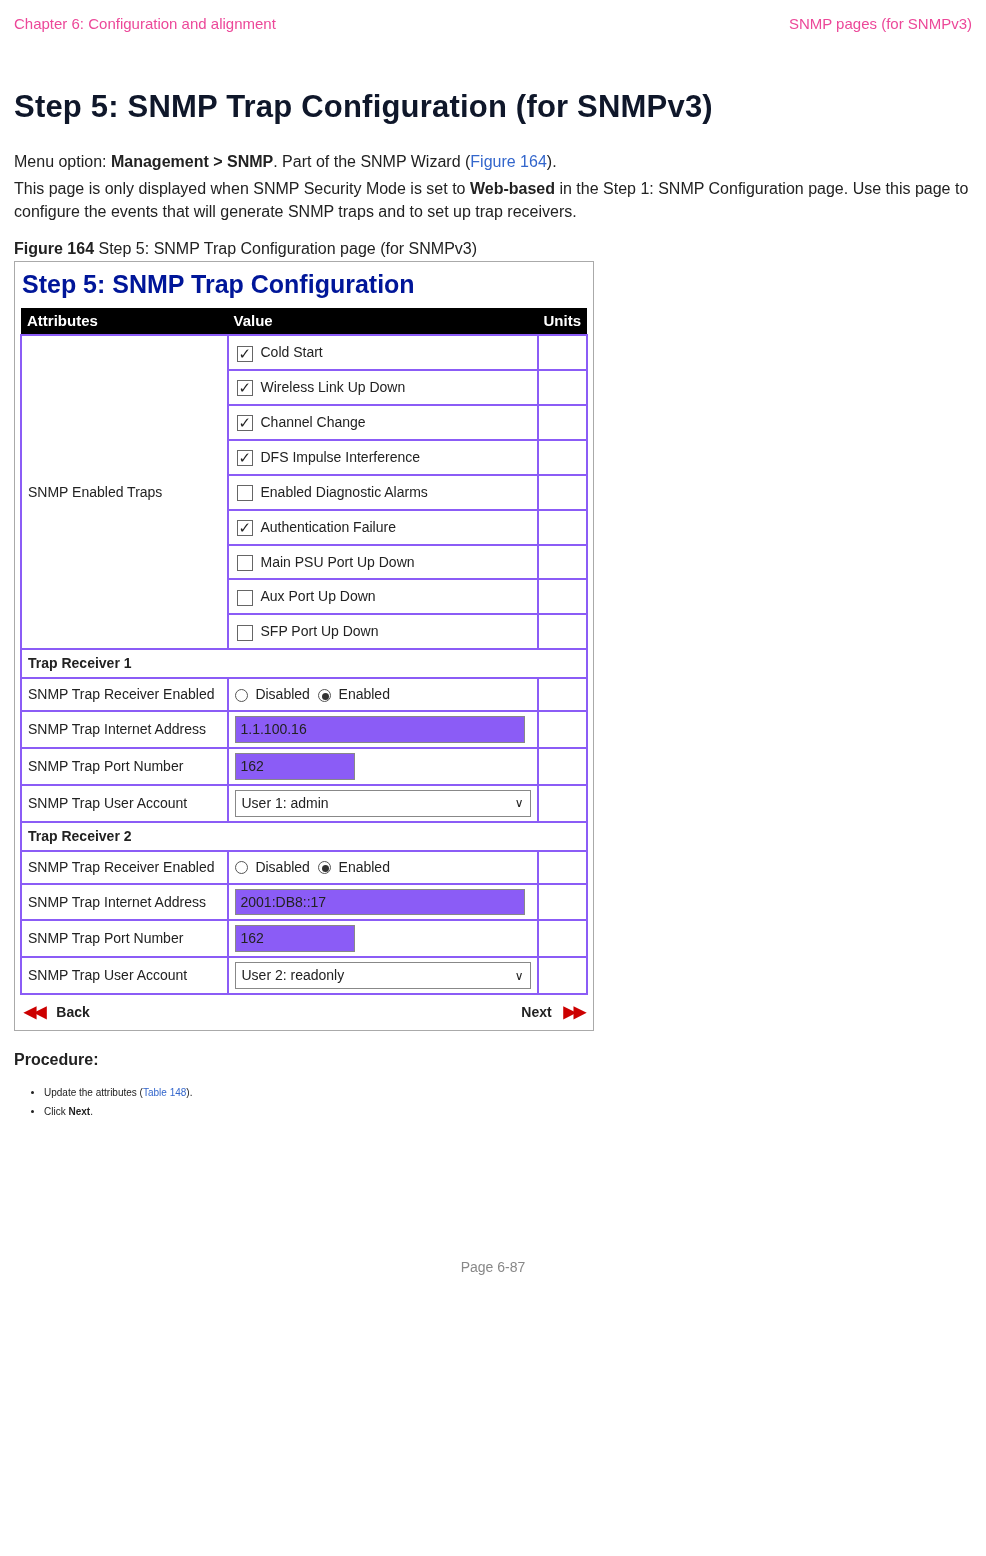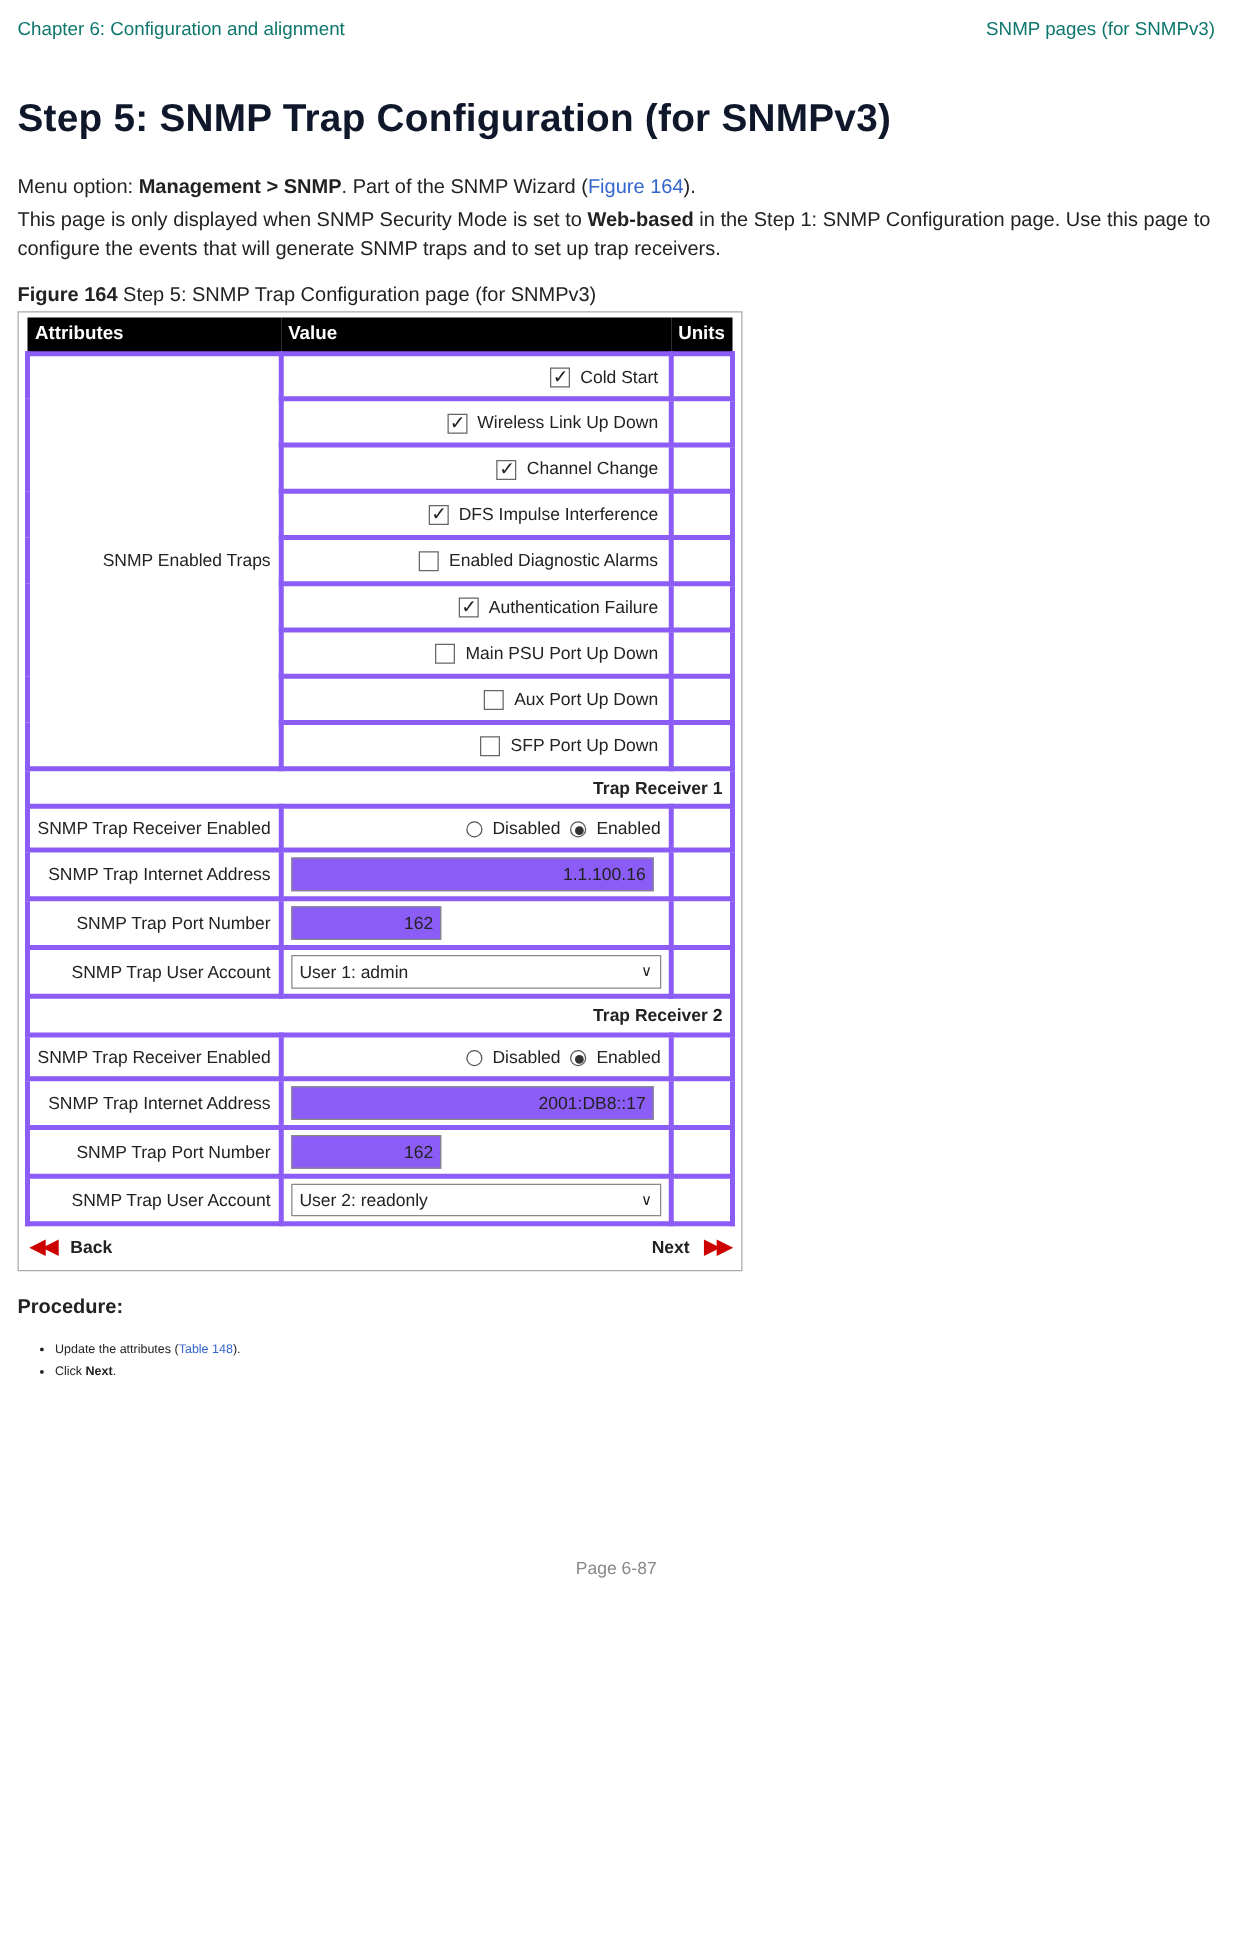--- a/index.html
+++ b/index.html
@@ -8,23 +8,23 @@
       margin: 0;
       padding: 14px 14px 0 14px;
       width: 986px;
       color: #222;
       font-size: 15.5px;
       line-height: 1.35;
     }
     .page-header {
       display: flex;
       justify-content: space-between;
-      color: #0f766e;
+      color: #ec4899;
       font-size: 15px;
-      margin-bottom: 40px;
+      margin-bottom: 52px;
     }
     .main-heading {
       color: #0f172a;
       font-weight: bold;
       font-size: 31px;
       font-family: "Arial Narrow", Arial, sans-serif;
       letter-spacing: 0.2px;
       margin: 0 0 22px 0;
     }
     .body-text {
@@ -58,24 +58,23 @@
     }
     table.attrs th {
       background: #000;
       color: #fff;
       text-align: left;
       padding: 3px 6px;
       font-weight: bold;
       font-size: 15px;
     }
     table.attrs td {
-      border: 4px solid #8b5cf6;
+      border: 2px solid #8b5cf6;
       padding: 0;
       vertical-align: middle;
-      text-align: right;
     }
     table.attrs td.lbl {
       width: 230px;
       padding: 6px 6px;
     }
     table.attrs td.val {
       padding: 4px 6px;
     }
     table.attrs td.units {
       width: 40px;
@@ -194,20 +193,21 @@
 
 <p class="body-text">
   <span>This page is only displayed when SNMP Security Mode is set to </span><span class="bold">Web-based</span><span> in the Step 1: SNMP Configuration page. Use this page to configure the events that will generate SNMP traps and to set up trap receivers.</span>
 </p>
 
 <p class="figure-label">
   <span class="bold">Figure 164</span><span>  Step 5: SNMP Trap Configuration page (for SNMPv3)</span>
 </p>
 
 <div class="figure-box">
+  <div class="figure-title">Step 5: SNMP Trap Configuration</div>
   <table class="attrs">
     <tbody>
         <tr>
       <th>Attributes</th>
       <th>Value</th>
       <th>Units</th>
     </tr>
     <tr>
       <td class="lbl" rowspan="9">SNMP Enabled Traps</td>
       <td class="val">

